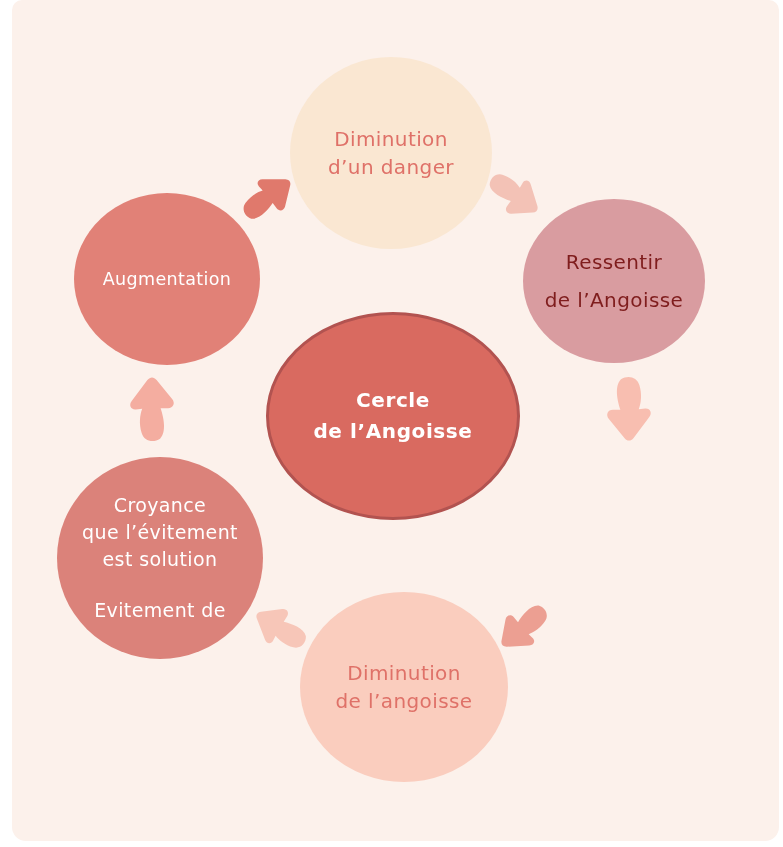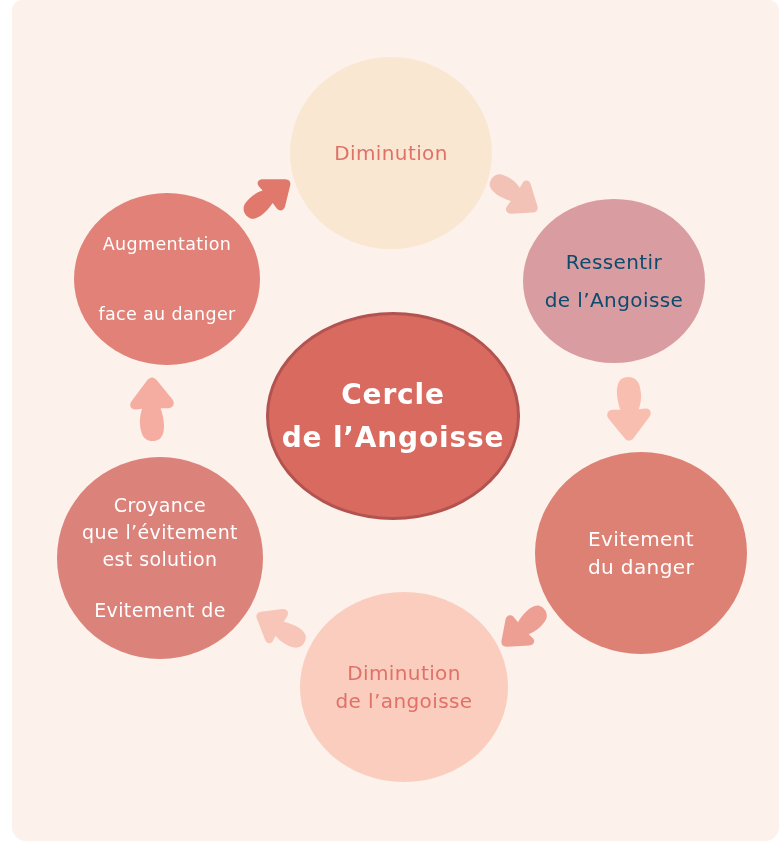--- a/index.html
+++ b/index.html
@@ -39,21 +39,21 @@
   #n-perception   { left: 290px; top: 57px;  width: 202px; height: 192px; }
   #n-ressentir    { left: 523px; top: 199px; width: 182px; height: 164px; }
   #n-evitement    { left: 535px; top: 452px; width: 212px; height: 202px; }
   #n-diminution   { left: 300px; top: 592px; width: 208px; height: 190px; text-align: right; }
   #n-croyance     { left: 57px;  top: 457px; width: 206px; height: 202px; font-size: 19px; }
   #n-augmentation { left: 74px;  top: 193px; width: 186px; height: 172px; font-size: 17.5px; line-height: 1.5; gap: 44px; }
 
   #n-center {
     left: 266px; top: 312px; width: 254px; height: 208px;
     border: 3px solid;
-    font-size: 28px;
+    font-size: 20px;
     font-weight: bold;
     line-height: 1.55;
     letter-spacing: 0.03em;
   }
 
   .arrow { position: absolute; width: 64px; height: 48px; }
   #a1 { left: 482px; top: 170px; transform: rotate(36deg); }
   #a2 { left: 597px; top: 384px; transform: rotate(90deg) scale(1.15); }
   #a3 { left: 492px; top: 603px; transform: rotate(140deg); }
   #a4 { left: 249px; top: 605px; transform: rotate(-148deg); }
@@ -62,51 +62,47 @@
 </style>
 </head>
 <body>
 
 <div class="canvas" style="background-color: rgb(255, 255, 255);">
 
   <div class="board" style="background-color: rgb(252, 241, 235);"></div>
 
   <div class="node" id="n-perception" style="background-color: rgb(250, 231, 210); color: rgb(223, 113, 104);">
     <div class="line">Diminution</div>
+    <div class="line">d’un danger</div>
   </div>
 
-  <div class="node" id="n-ressentir" style="background-color: rgb(217, 156, 160); color: #0c4a6e; gap: 9px;">
+  <div class="node" id="n-ressentir" style="background-color: rgb(217, 156, 160); color: #7f1d1d; gap: 9px;">
     <div class="line">Ressentir</div>
     <div class="line">de l’Angoisse</div>
   </div>
 
-  <div class="node" id="n-evitement" style="background-color: rgb(221, 129, 116); color: rgb(255, 255, 255);">
-    <div class="line">Evitement</div>
-    <div class="line">du danger</div>
-  </div>
 
   <div class="node" id="n-diminution" style="background-color: rgb(250, 205, 190); color: rgb(223, 113, 104);">
     <div class="line">Diminution</div>
     <div class="line">de l’angoisse</div>
   </div>
 
   <div class="node" id="n-croyance" style="background-color: rgb(219, 130, 122); color: rgb(255, 255, 255);">
     <div class="group">
       <div class="line">Croyance</div>
       <div class="line">que l’évitement</div>
       <div class="line">est solution</div>
     </div>
     <div class="group">
       <div class="line">Evitement de</div>
     </div>
   </div>
 
   <div class="node" id="n-augmentation" style="background-color: rgb(225, 129, 119); color: rgb(255, 255, 255);">
     <div class="line">Augmentation</div>
-    <div class="line">face au danger</div>
   </div>
 
   <div class="node" id="n-center" style="background-color: rgb(217, 106, 96); color: rgb(255, 255, 255); border-color: rgb(178, 83, 80);">
     <div class="line">Cercle</div>
     <div class="line">de l’Angoisse</div>
   </div>
 
   <div class="arrow" id="a1">
     <svg viewBox="0 0 64 48" width="64" height="48">
       <path d="M7,31 C3,25 5,17 12,15 C20,12.5 28,13.5 33,15.5 L32.5,10 C32,5.5 36.5,3.5 40,6.5 L58,20 C61,22.5 61,25.5 58,28 L41.5,41.5 C38,44.5 33.5,42.5 33.5,38 L33.5,31.5 C26,34 13,37 7,31 Z" fill="#F3C2B6"></path>

